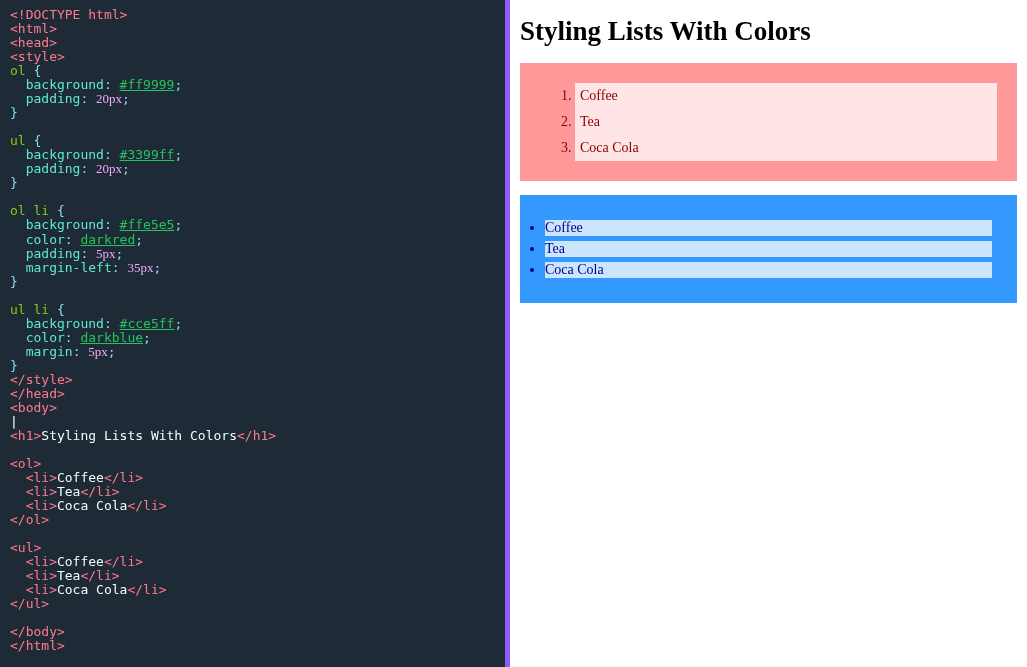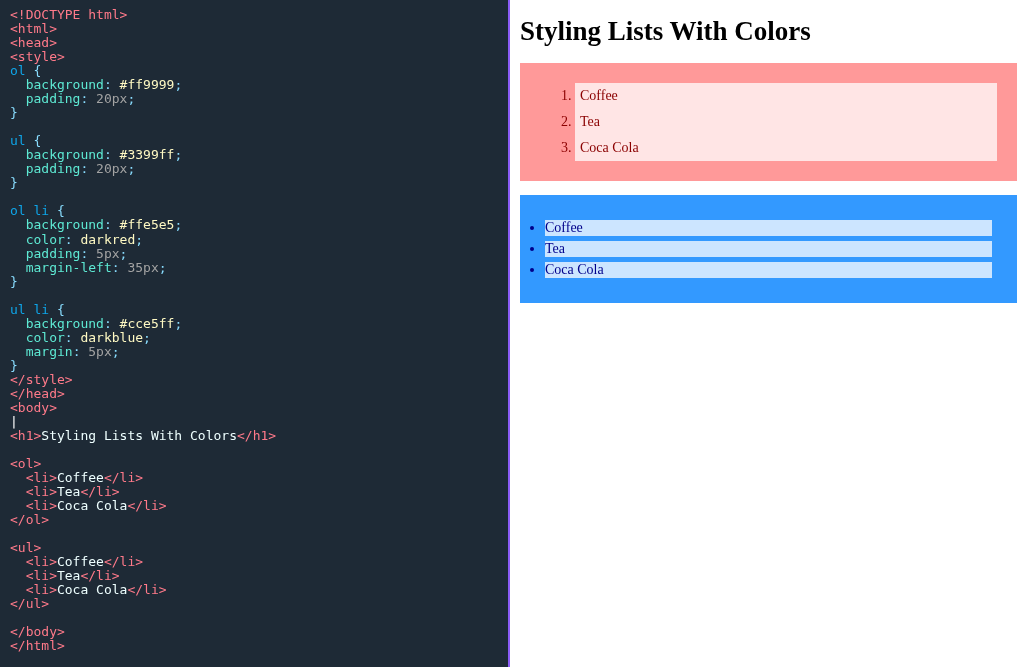--- a/index.html
+++ b/index.html
@@ -19,37 +19,37 @@
 .left-pane {
   width: 510px;
   height: 100%;
   background: #1e2a36;
   color: #d4d4d4;
   padding: 8px 10px;
   font-size: 13px;
   line-height: 1.08;
   white-space: pre;
   overflow: hidden;
-  border-right: 2px solid #8b5cf6;
+  border-right: 5px solid #8b5cf6;
 }
 .right-pane {
   flex: 1;
   height: 100%;
   background: #ffffff;
   padding: 8px 10px;
   font-family: "Times New Roman", Times, serif;
   overflow: auto;
 }
 
 
 .tag { color: #ff7a8a; }
-.sel { color: #0ea5e9; }
+.sel { color: #84cc16; }
 .prop { color: #5eead4; }
-.val { color: #fef9c3; }
-.num { color: #a3a3a3; }
+.val { color: #22c55e; text-decoration: underline; }
+.num { color: #f0abfc; font-family: Liberation Serif, serif; }
 .punc { color: #89ddff; }
 .txt { color: #eeffff; }
 .white { color: #ffffff; }
 
 
 .right-pane h1 {
   font-size: 27px;
   margin: 8px 0 16px 0;
   font-weight: bold;
   color: #000;

